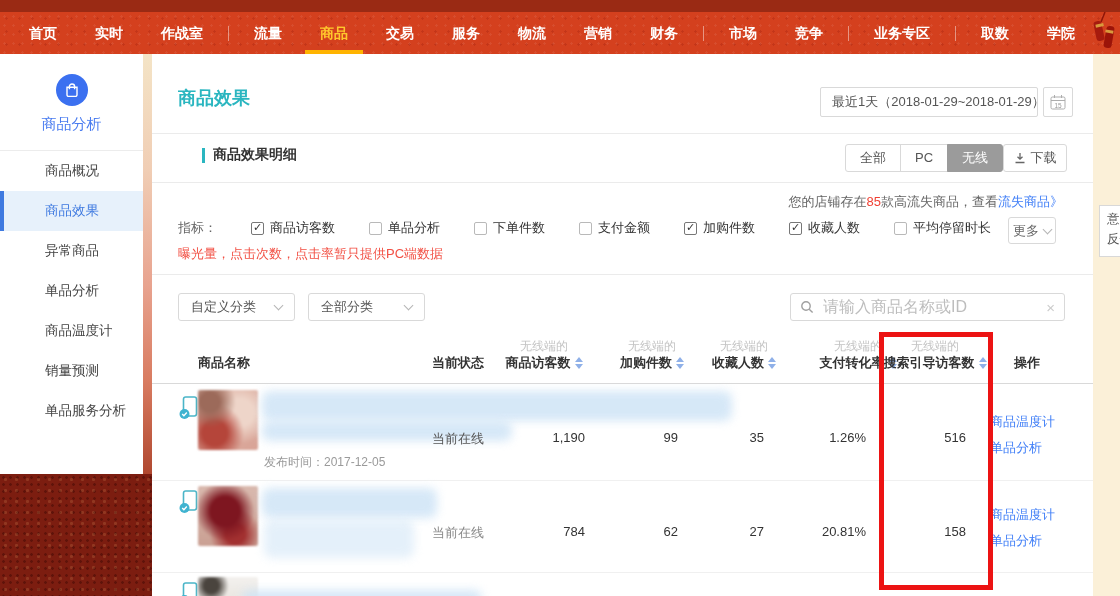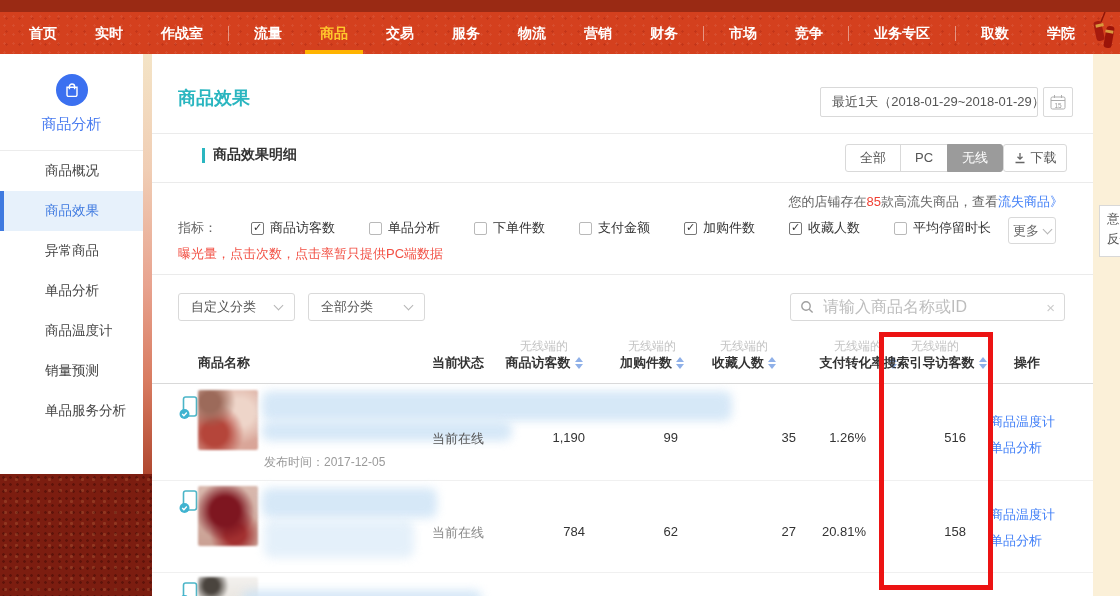--- a/index.html
+++ b/index.html
@@ -90,21 +90,21 @@
     radial-gradient(circle at 45% 42%,#7e1620 0 30%,transparent 62%),
     radial-gradient(circle at 62% 80%,#a23030 0 16%,transparent 42%),
     linear-gradient(#d9b9ae,#caa093);}
   .img3{top:4px;height:31px;background:
     radial-gradient(circle at 22% 28%,#4a443e 0 14%,transparent 34%),
     linear-gradient(#f3f1ee,#e7e2dc);}
   .blur-t{position:absolute;background:#cfe4f6;border-radius:8px;filter:blur(5px);opacity:.85;}
   .publish{position:absolute;left:112px;top:71px;font-size:12px;color:#9a9a9a;}
   .rstatus{position:absolute;left:280px;color:#555;}
   .num{position:absolute;text-align:right;color:#333;}
-  .n1{left:333px;width:100px;} .n2{left:436px;width:90px;} .n3{left:554px;width:90px;} .n4{left:614px;width:100px;} .n5{left:714px;width:100px;}
+  .n1{left:333px;width:100px;} .n2{left:436px;width:90px;} .n3{left:522px;width:90px;} .n4{left:614px;width:100px;} .n5{left:714px;width:100px;}
   .act{position:absolute;left:838px;color:#3f7ef7;cursor:pointer;white-space:nowrap;}
   
   .redbox{position:absolute;left:879px;top:320px;width:114px;height:258px;border:5px solid #ec1313;box-sizing:border-box;z-index:60;pointer-events:none;}
 </style>
 </head>
 <body>
 
 <div id="app">
 
   <div class="nav">

